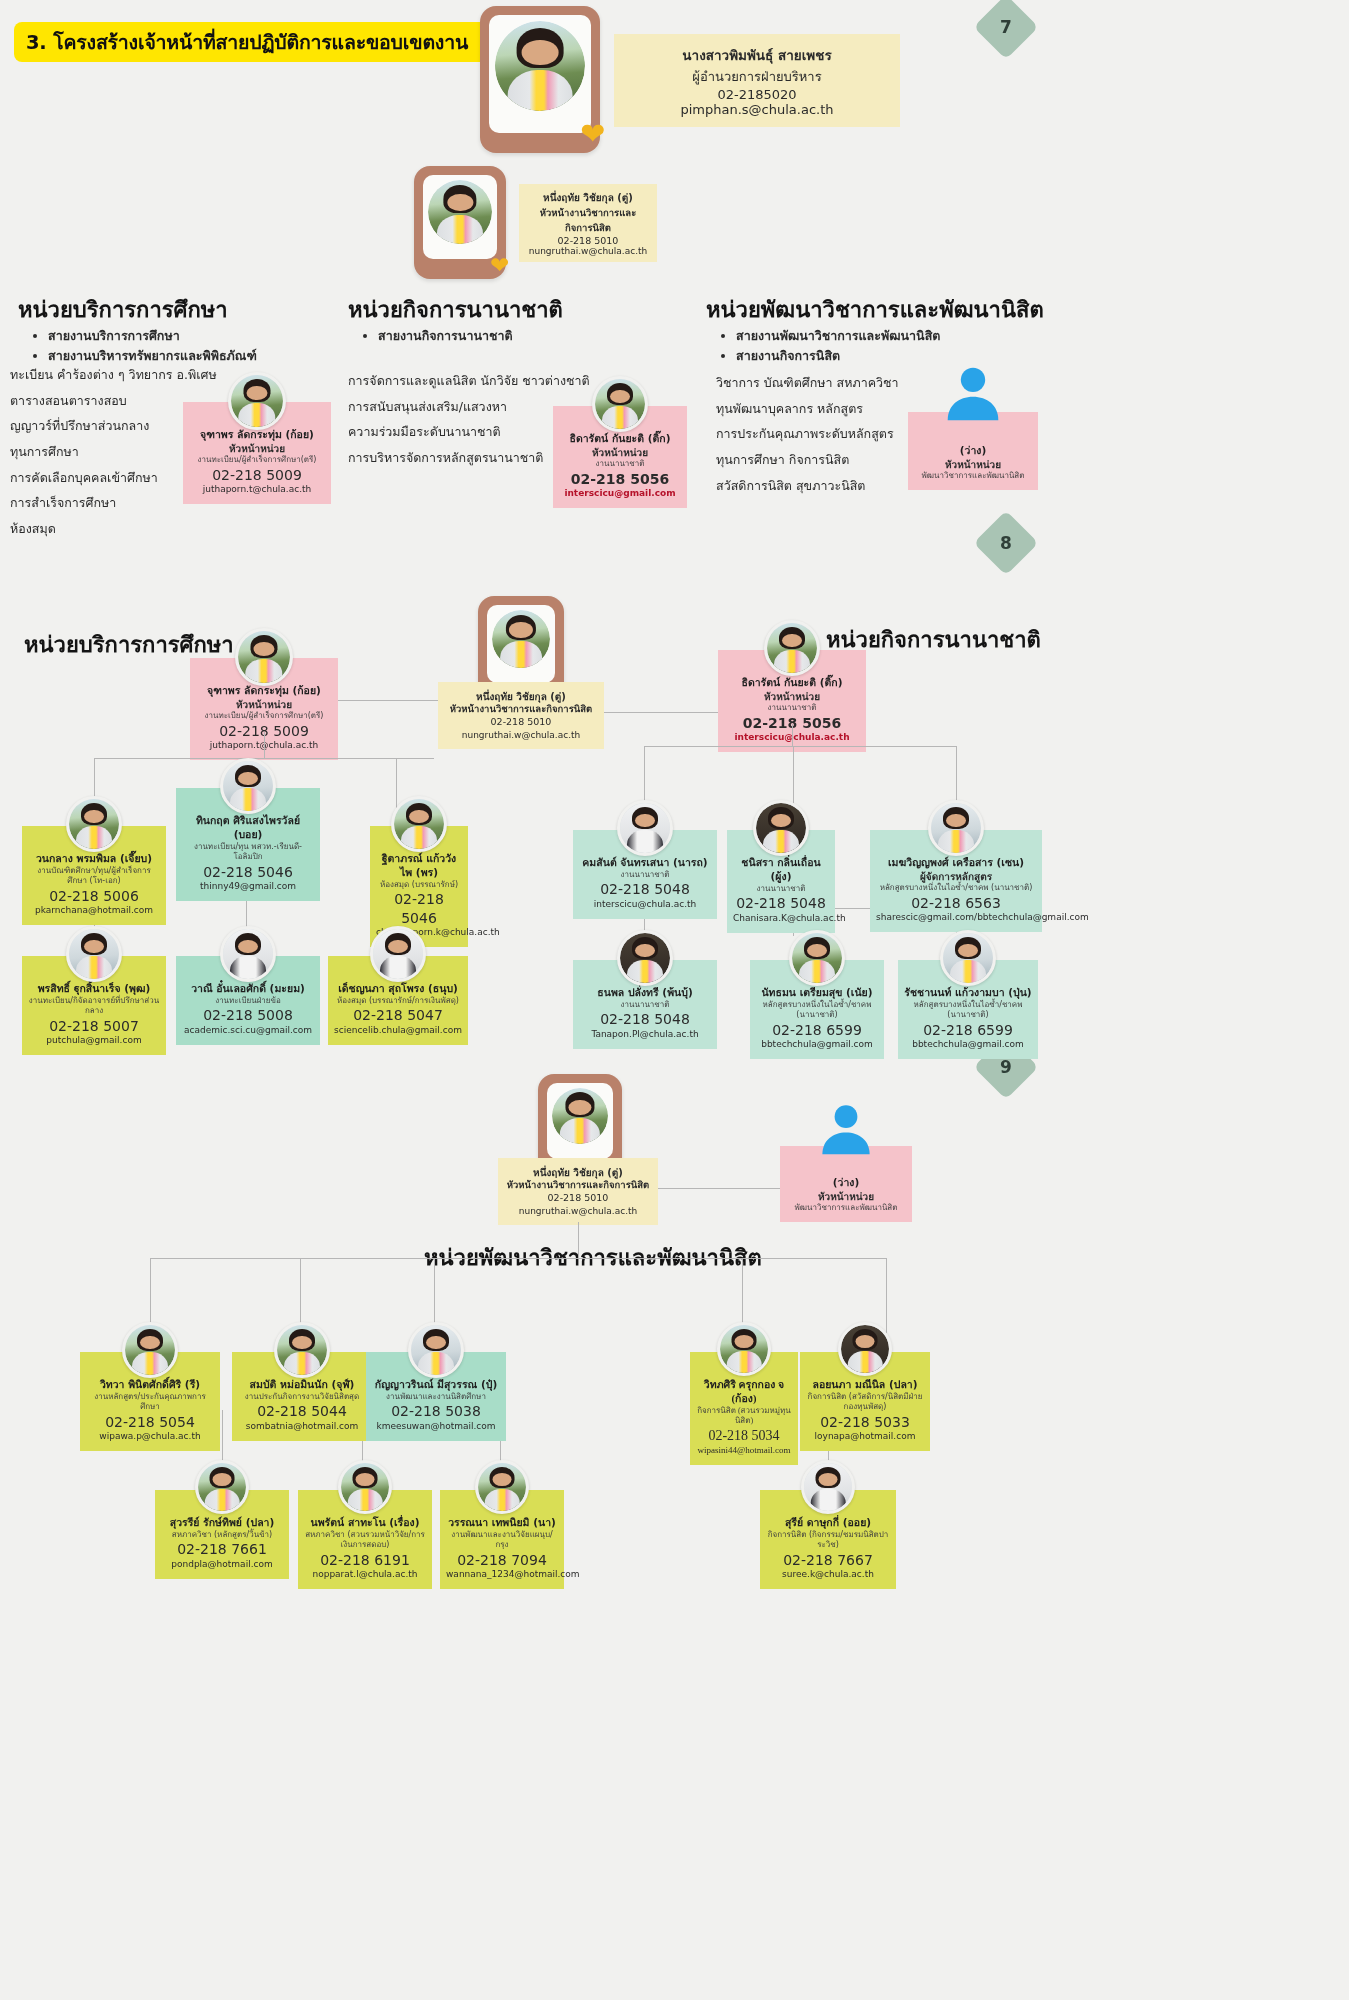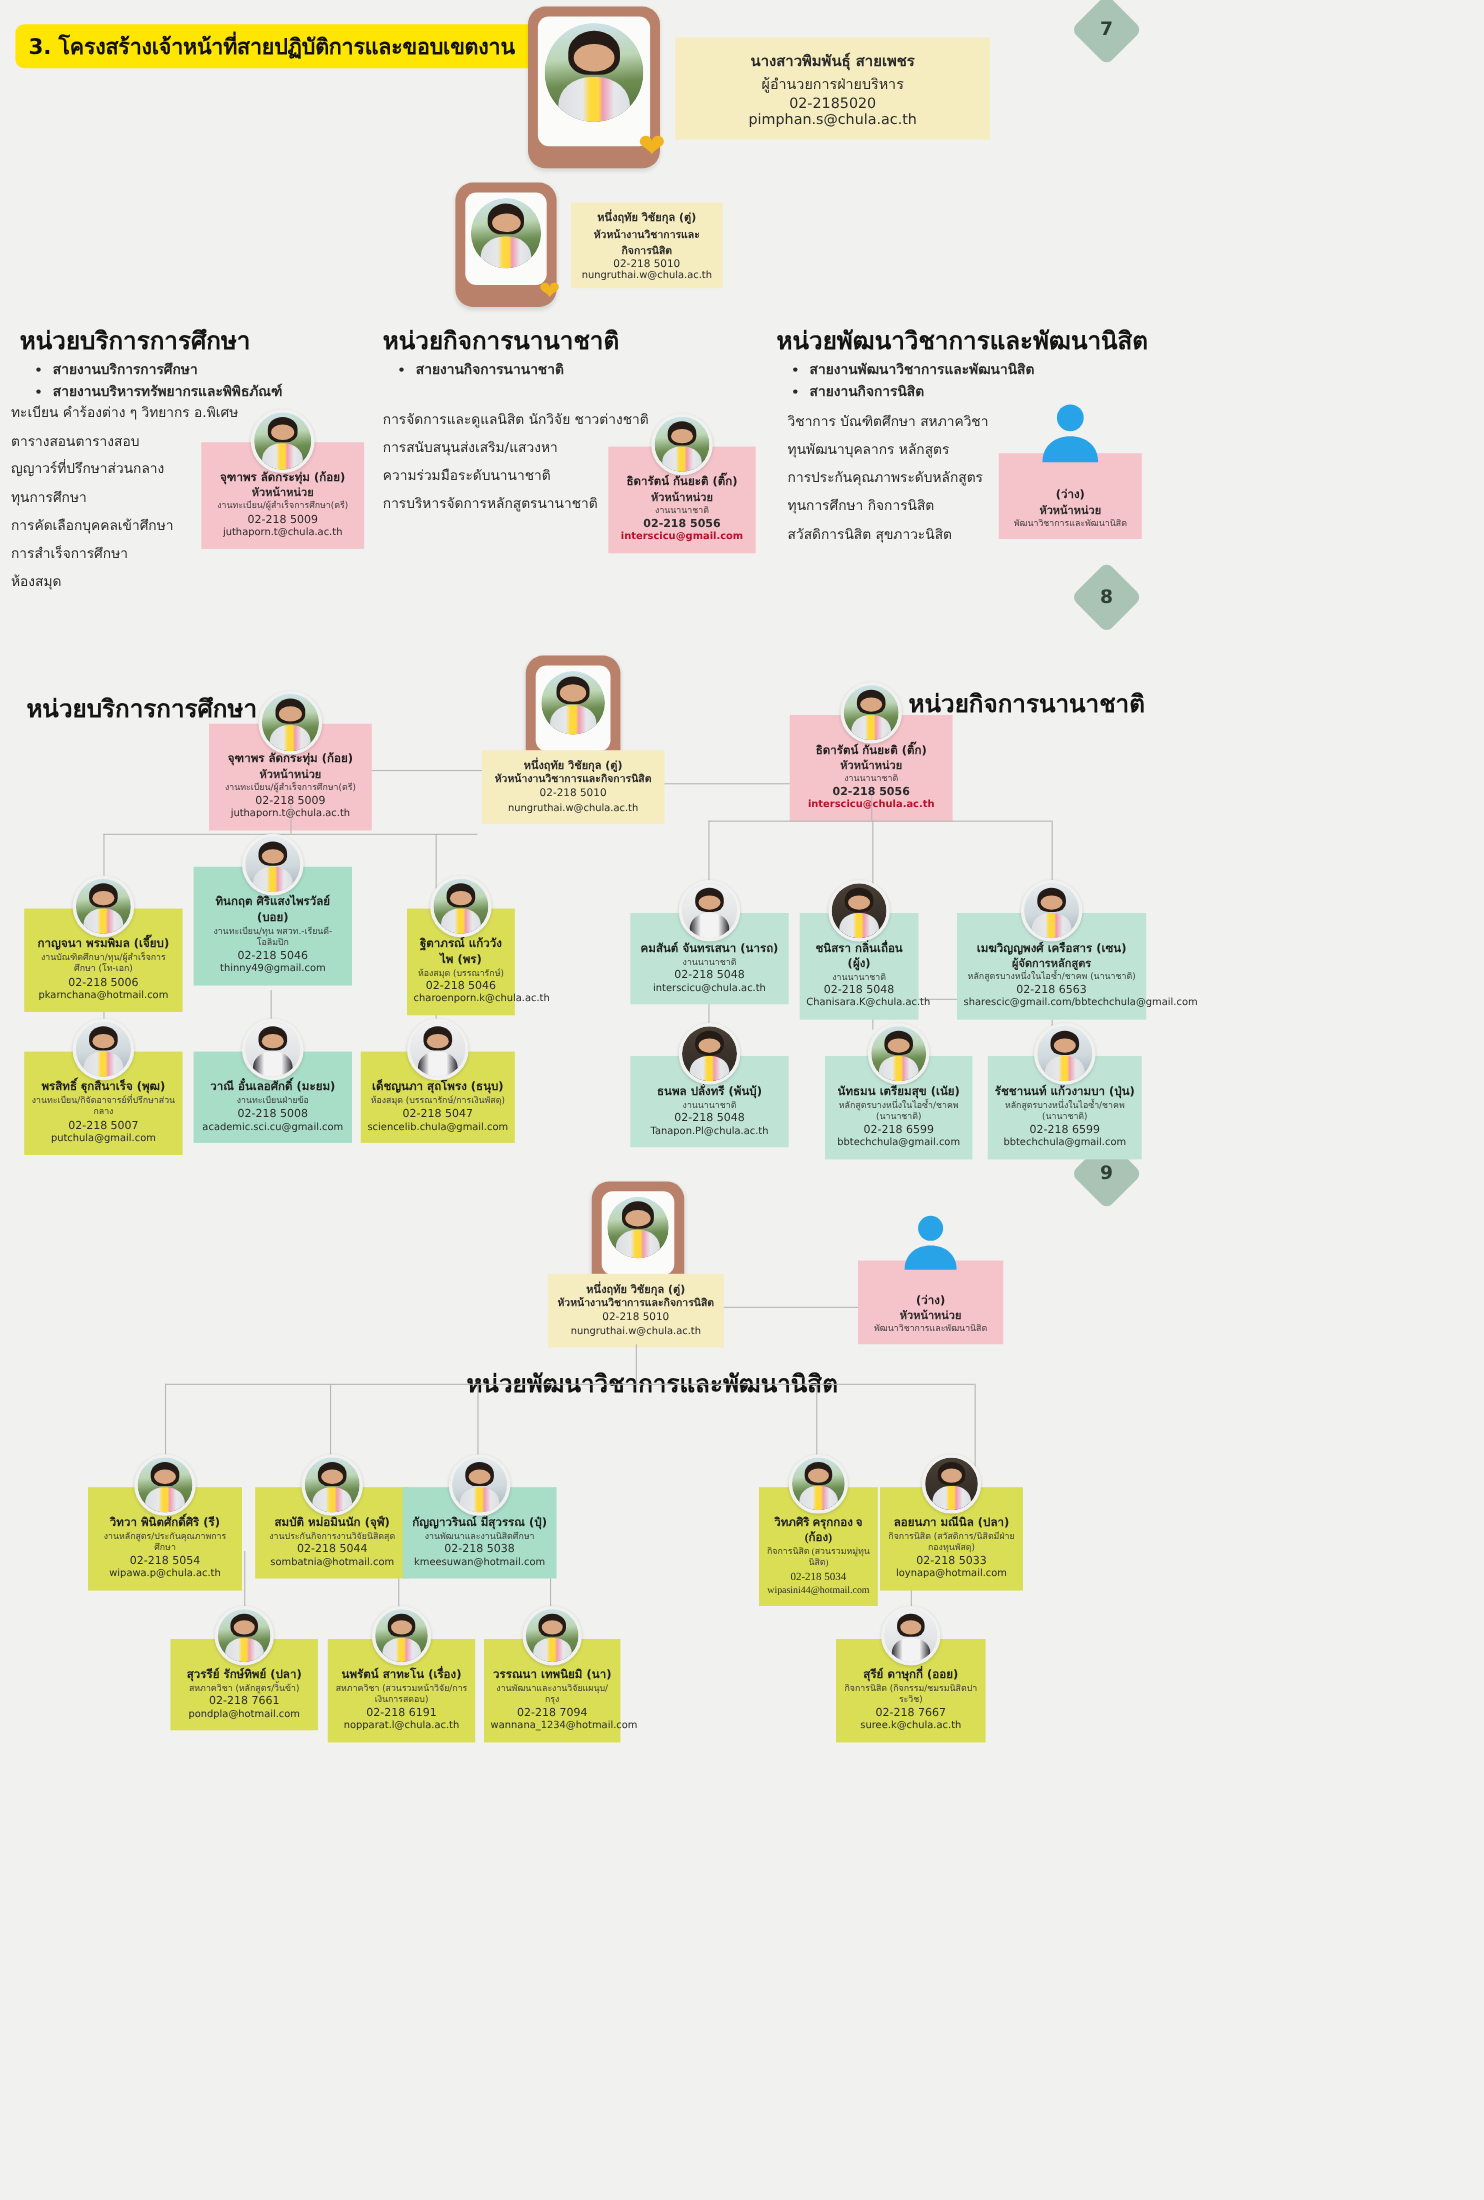--- a/index.html
+++ b/index.html
@@ -75,21 +75,21 @@
 
   
   .card{ text-align:center; padding:26px 6px 8px 6px; line-height:1.32; }
   .card.pink{ background:#f5c3ca; }
   .card.olive{ background:#d9de55; }
   .card.mint{ background:#a8ddc8; }
   .card.mint2{ background:#bfe4d6; }
   .card .nm{ font-weight:bold; font-size:10.5px; color:#1f1f1f; }
   .card .rl{ font-weight:bold; font-size:10px; }
   .card .sub{ font-size:8px; color:#3d3d3d; }
-  .card .tel{ font-size:10px; }
+  .card .tel{ font-size:14px; }
   .card .em{ font-size:9px; }
   .card .tel.b,.card .em.b{ font-weight:bold; }
   .card .av-wrap{ position:absolute; left:50%; transform:translateX(-50%); top:-30px; }
 
   .cardwrap{ position:absolute; }
 
   
   .sec-h{ font-weight:bold; font-size:22px; color:#141414; white-space:nowrap; }
   .bul{ font-weight:bold; font-size:12.5px; }
   .bul li{ margin-left:26px; }
@@ -315,21 +315,21 @@
 <div class="ln-v" style="left:793px;top:908px;height:28px;"></div>
 <div class="ln-v" style="left:956px;top:908px;height:28px;"></div>
 
 <div class="cardwrap" style="left:22px;top:826px;width:144px;">
   <div class="card olive" style="position:relative;">
     <div class="av-wrap avatar" style="width:56px;height:56px;">
         <div class="ph">
           <div class="hair"></div>
         </div>
       </div>
-    <div class="nm">กาญจนา พรมพิมล (เจี๊ยบ)</div>
+    <div class="nm">วนกลาง พรมพิมล (เจี๊ยบ)</div>
     <div class="sub">งานบัณฑิตศึกษา/ทุน/ผู้สำเร็จการศึกษา (โท-เอก)</div>
     <div class="tel">02-218 5006</div>
     <div class="em">pkarnchana@hotmail.com</div>
   </div>
 </div>
 <div class="cardwrap" style="left:176px;top:788px;width:144px;">
   <div class="card mint" style="position:relative;">
     <div class="av-wrap avatar" style="width:56px;height:56px;">
         <div class="ph male">
           <div class="hair"></div>

